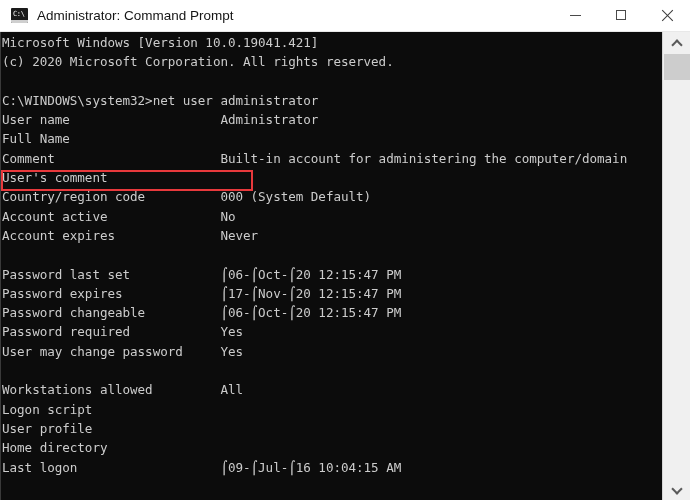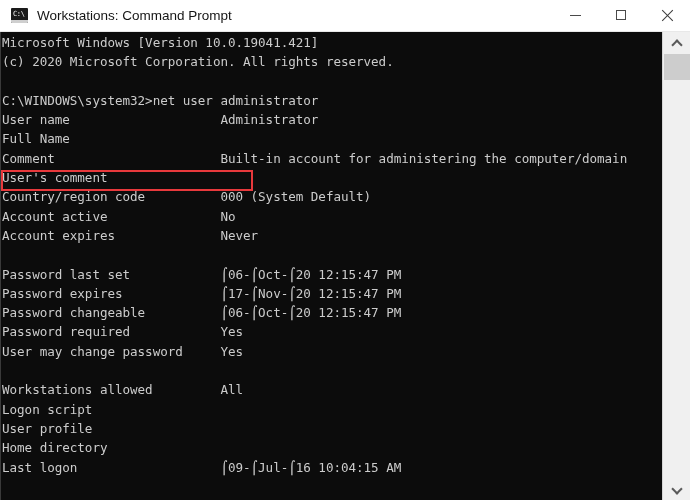--- a/index.html
+++ b/index.html
@@ -233,21 +233,21 @@
 <body>
 
 <div id="window">
 
   <div id="titlebar">
     <div id="titlebar-left">
       <span class="app-icon">
         <span class="icon-glyph">C:\</span>
         <span class="icon-bar"></span>
       </span>
-      <span id="window-title">Workstations: Command Prompt</span>
+      <span id="window-title">Administrator: Command Prompt</span>
     </div>
     <div id="window-controls">
       <div class="win-btn">
         <span class="min-glyph"></span>
       </div>
       <div class="win-btn">
         <span class="max-glyph"></span>
       </div>
       <div class="win-btn">
         <span class="close-glyph"></span>

